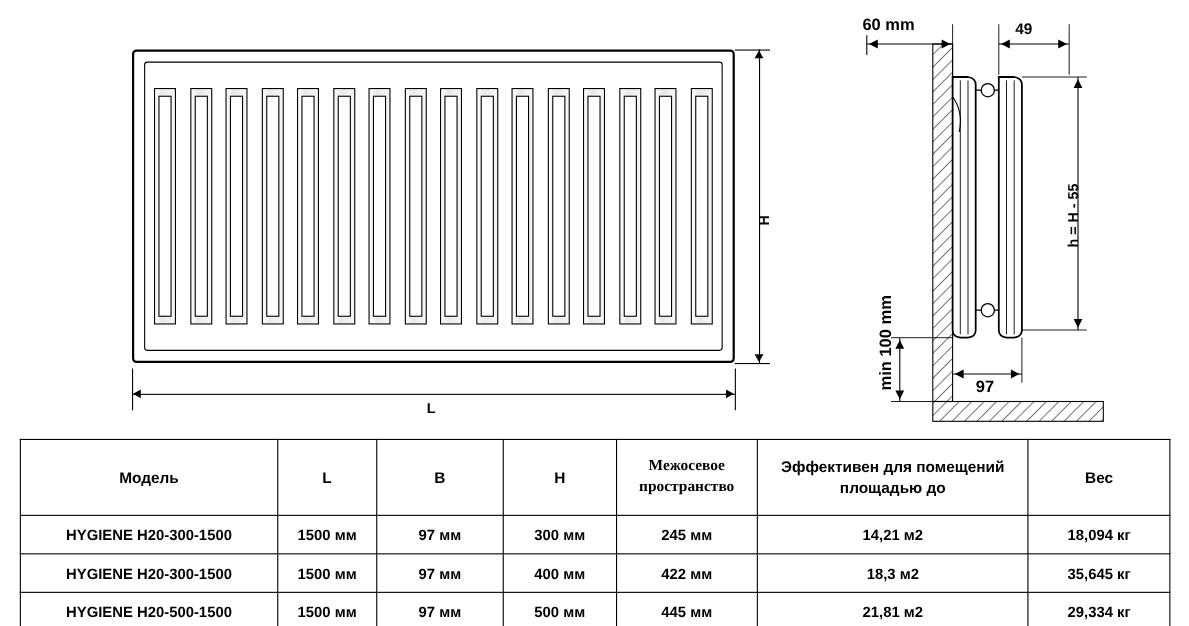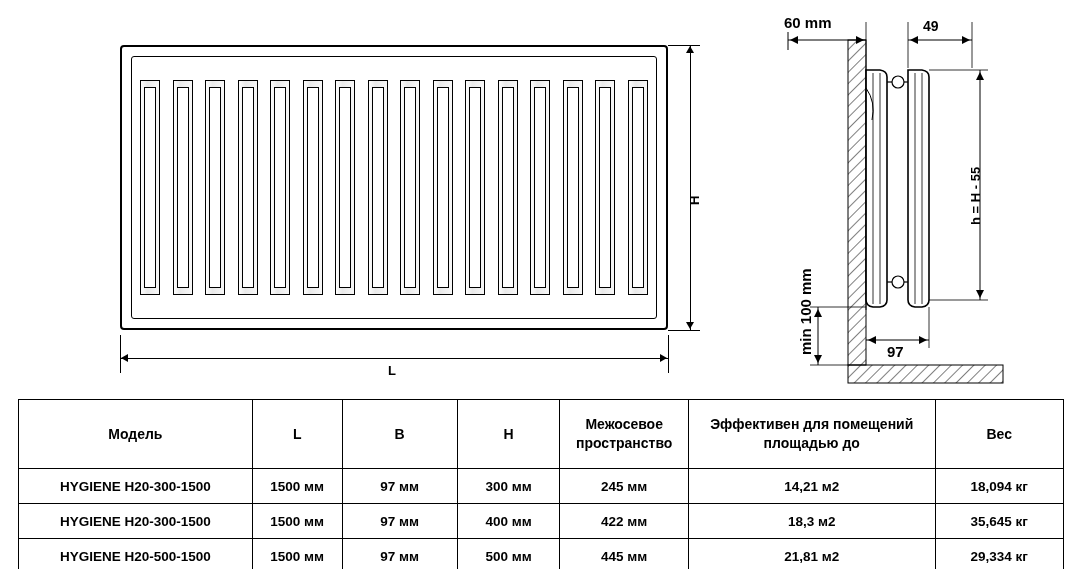--- a/index.html
+++ b/index.html
@@ -71,21 +71,21 @@
     text-align:center;
     padding:4px 2px;
     font-weight:bold;
   }
   #spec-table thead th{height:60px;font-weight:bold;font-size:14px;}
   #spec-table tbody td{height:26px;margin-left:40px;}
   .col-model{width:238px;}
   .col-l{width:88px;}
   .col-b{width:115px;}
   .col-h{width:102px;}
-  .col-ms{width:125px;}
+  .col-ms{width:125px;font-family:Liberation Serif, serif;}
   .col-eff{width:250px;}
   .col-w{width:128px;}
   .two-line{line-height:1.35;}
 </style>
 </head>
 <body>
 
 <div class="stage">
 
   <div id="front-view">

